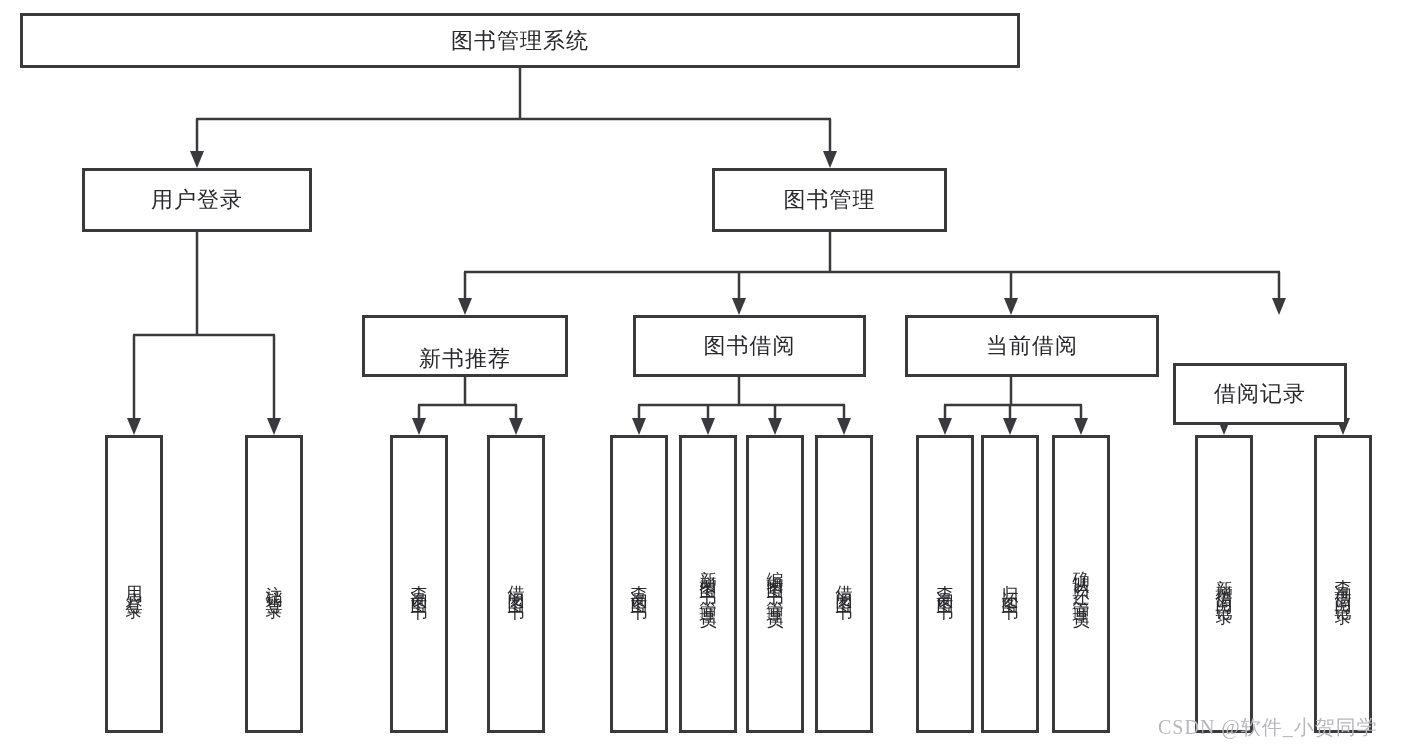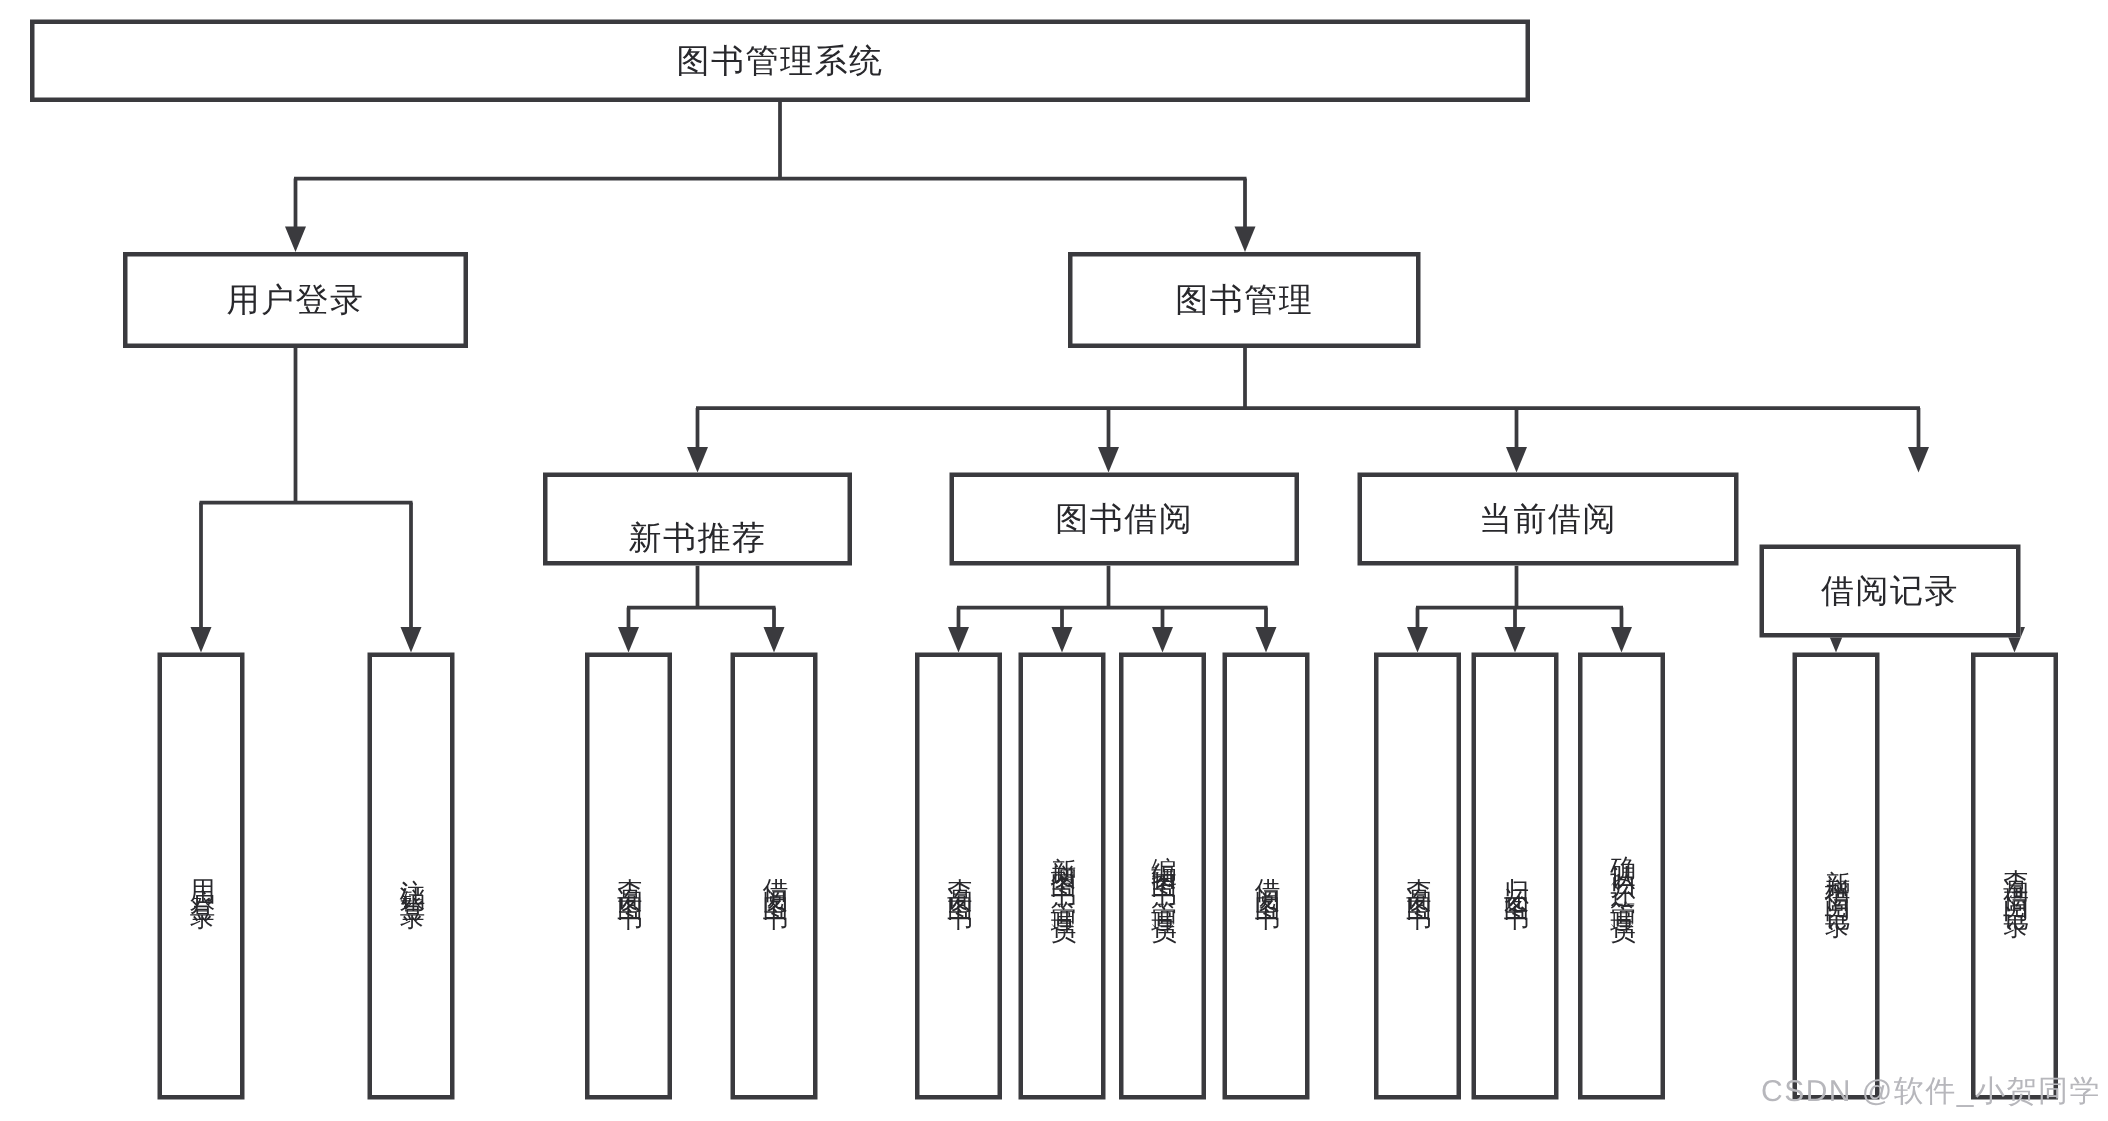--- a/index.html
+++ b/index.html
@@ -20,22 +20,21 @@
     font-size:17px;
   }
   .leaf .vtext{
     writing-mode:vertical-lr;text-orientation:mixed;
     letter-spacing:6px;line-height:1;white-space:nowrap;
   }
   .watermark{
     position:absolute;left:1158px;top:714px;z-index:5;
     font-size:20px;letter-spacing:1px;
     color:var(--watermark,#b7b7bc);
-    font-family:Liberation Sans, sans-serif;
-    margin-left:16px;
+    font-family:Liberation Serif, serif;
   }
 </style>
 </head>
 <body>
 
 <div class="canvas">
 
   <svg class="wires" width="1405" height="747" viewBox="0 0 1405 747">
     <g stroke="currentColor" stroke-width="2.5" fill="none">
 

